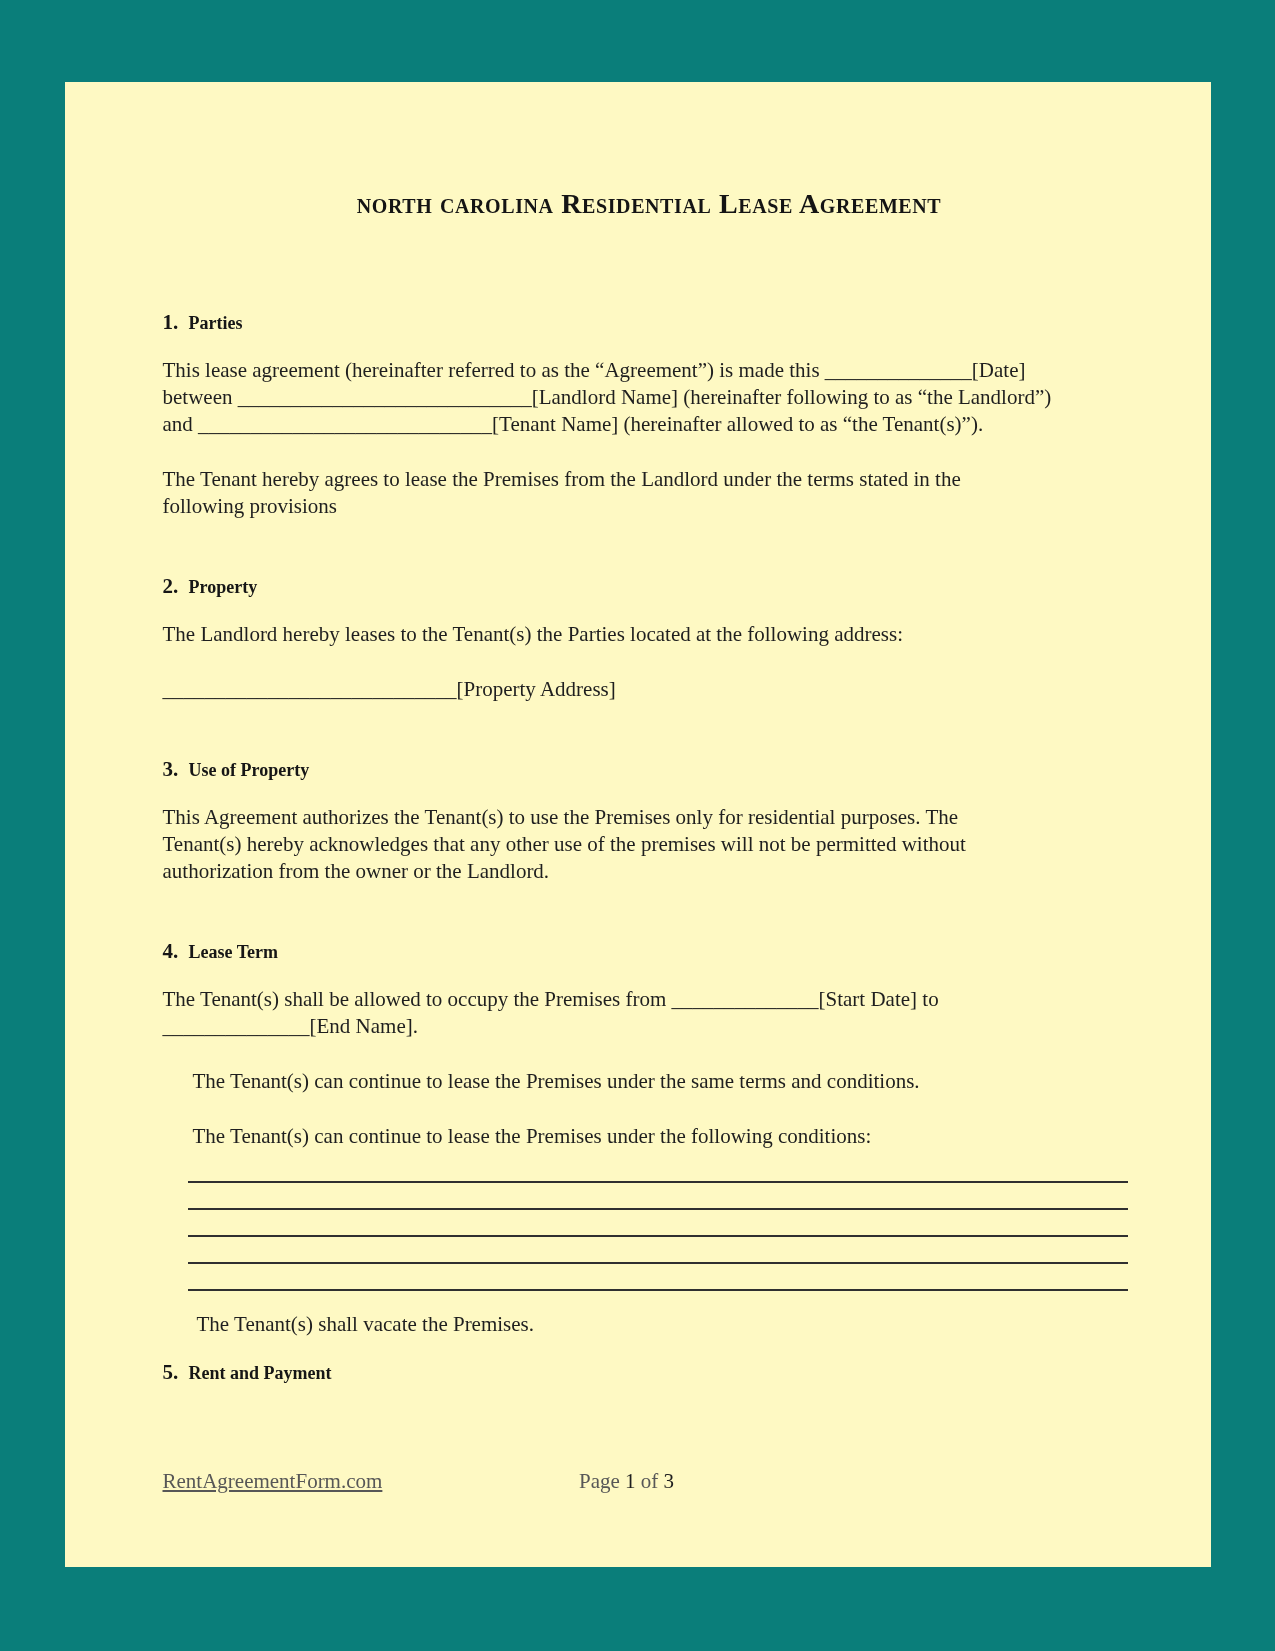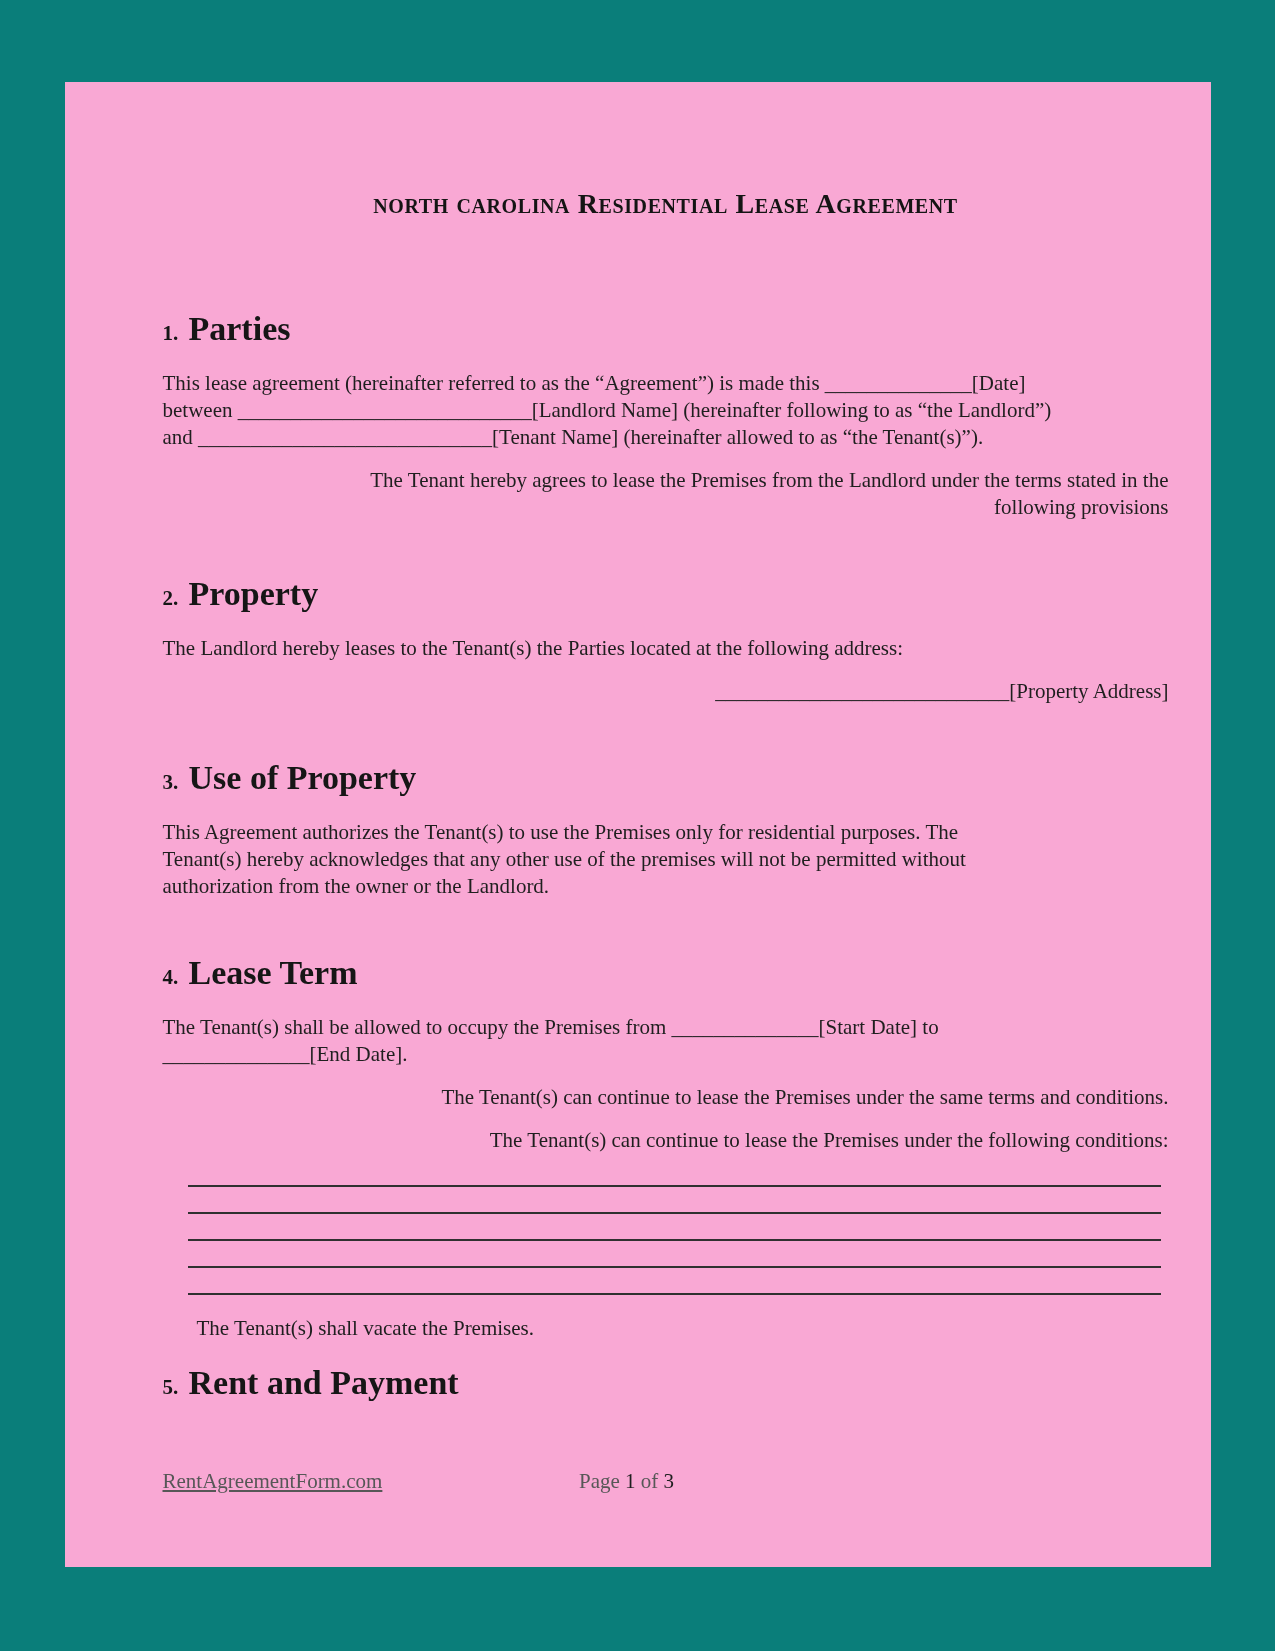--- a/index.html
+++ b/index.html
@@ -5,48 +5,48 @@
   html, body { margin: 0; padding: 0; }
   body {
     background: #0a7e7a;
     font-family: "Liberation Serif", serif;
     width: 1275px;
   }
   .page {
     width: 1146px;
     height: 1485px;
     margin: 82px auto 84px auto;
-    background: #f9a8d4;
+    background: #fef9c3;
     box-sizing: border-box;
-    padding: 98px 42px 0 98px;
+    padding: 98px 75px 0 98px;
     position: relative;
     color: #1f1f1f;
   }
   .doc-title {
     text-align: center;
     font-variant: small-caps;
     font-weight: bold;
     font-size: 28px;
     letter-spacing: 0.6px;
     color: #141414;
     margin: 8px 0 0 0;
   }
   .section-heading {
     display: flex;
     align-items: baseline;
     font-weight: bold;
     color: #161616;
     margin: 54px 0 22px 0;
   }
   .sec-num { font-size: 21px; width: 26px; flex: none; }
-  .sec-label { font-size: 34px; }
+  .sec-label { font-size: 18px; }
   .heading-parties { margin-top: 90px; }
   .heading-rent { margin: 22px 0 0 0; }
   .para { margin: 0; }
-  .para + .para { margin-top: 16px; text-align: right; }
+  .para + .para { margin-top: 28px; }
   .tline {
     font-size: 21px;
     line-height: 27px;
     white-space: nowrap;
   }
   .address-line { margin-top: 24px; }
   .end-intro { margin-top: 64px; }
   .option { margin-top: 16px; padding-left: 30px; }
   .rules { margin-top: 6px; padding-left: 25px; margin-right: 8px; }
   .rule { height: 25px; border-bottom: 2px solid #303030; }
@@ -122,21 +122,21 @@
     </div>
   </section>
 
   <section>
     <div class="section-heading">
       <span class="sec-num">4.</span>
       <span class="sec-label">Lease Term</span>
     </div>
     <div class="para">
       <div class="tline">The Tenant(s) shall be allowed to occupy the Premises from ______________[Start Date] to</div>
-      <div class="tline">______________[End Date].</div>
+      <div class="tline">______________[End Name].</div>
     </div>
     <div class="para option">
       <div class="tline">The Tenant(s) can continue to lease the Premises under the same terms and conditions.</div>
     </div>
     <div class="para option">
       <div class="tline">The Tenant(s) can continue to lease the Premises under the following conditions:</div>
     </div>
     <div class="rules">
       <div class="rule"></div>
       <div class="rule"></div>

